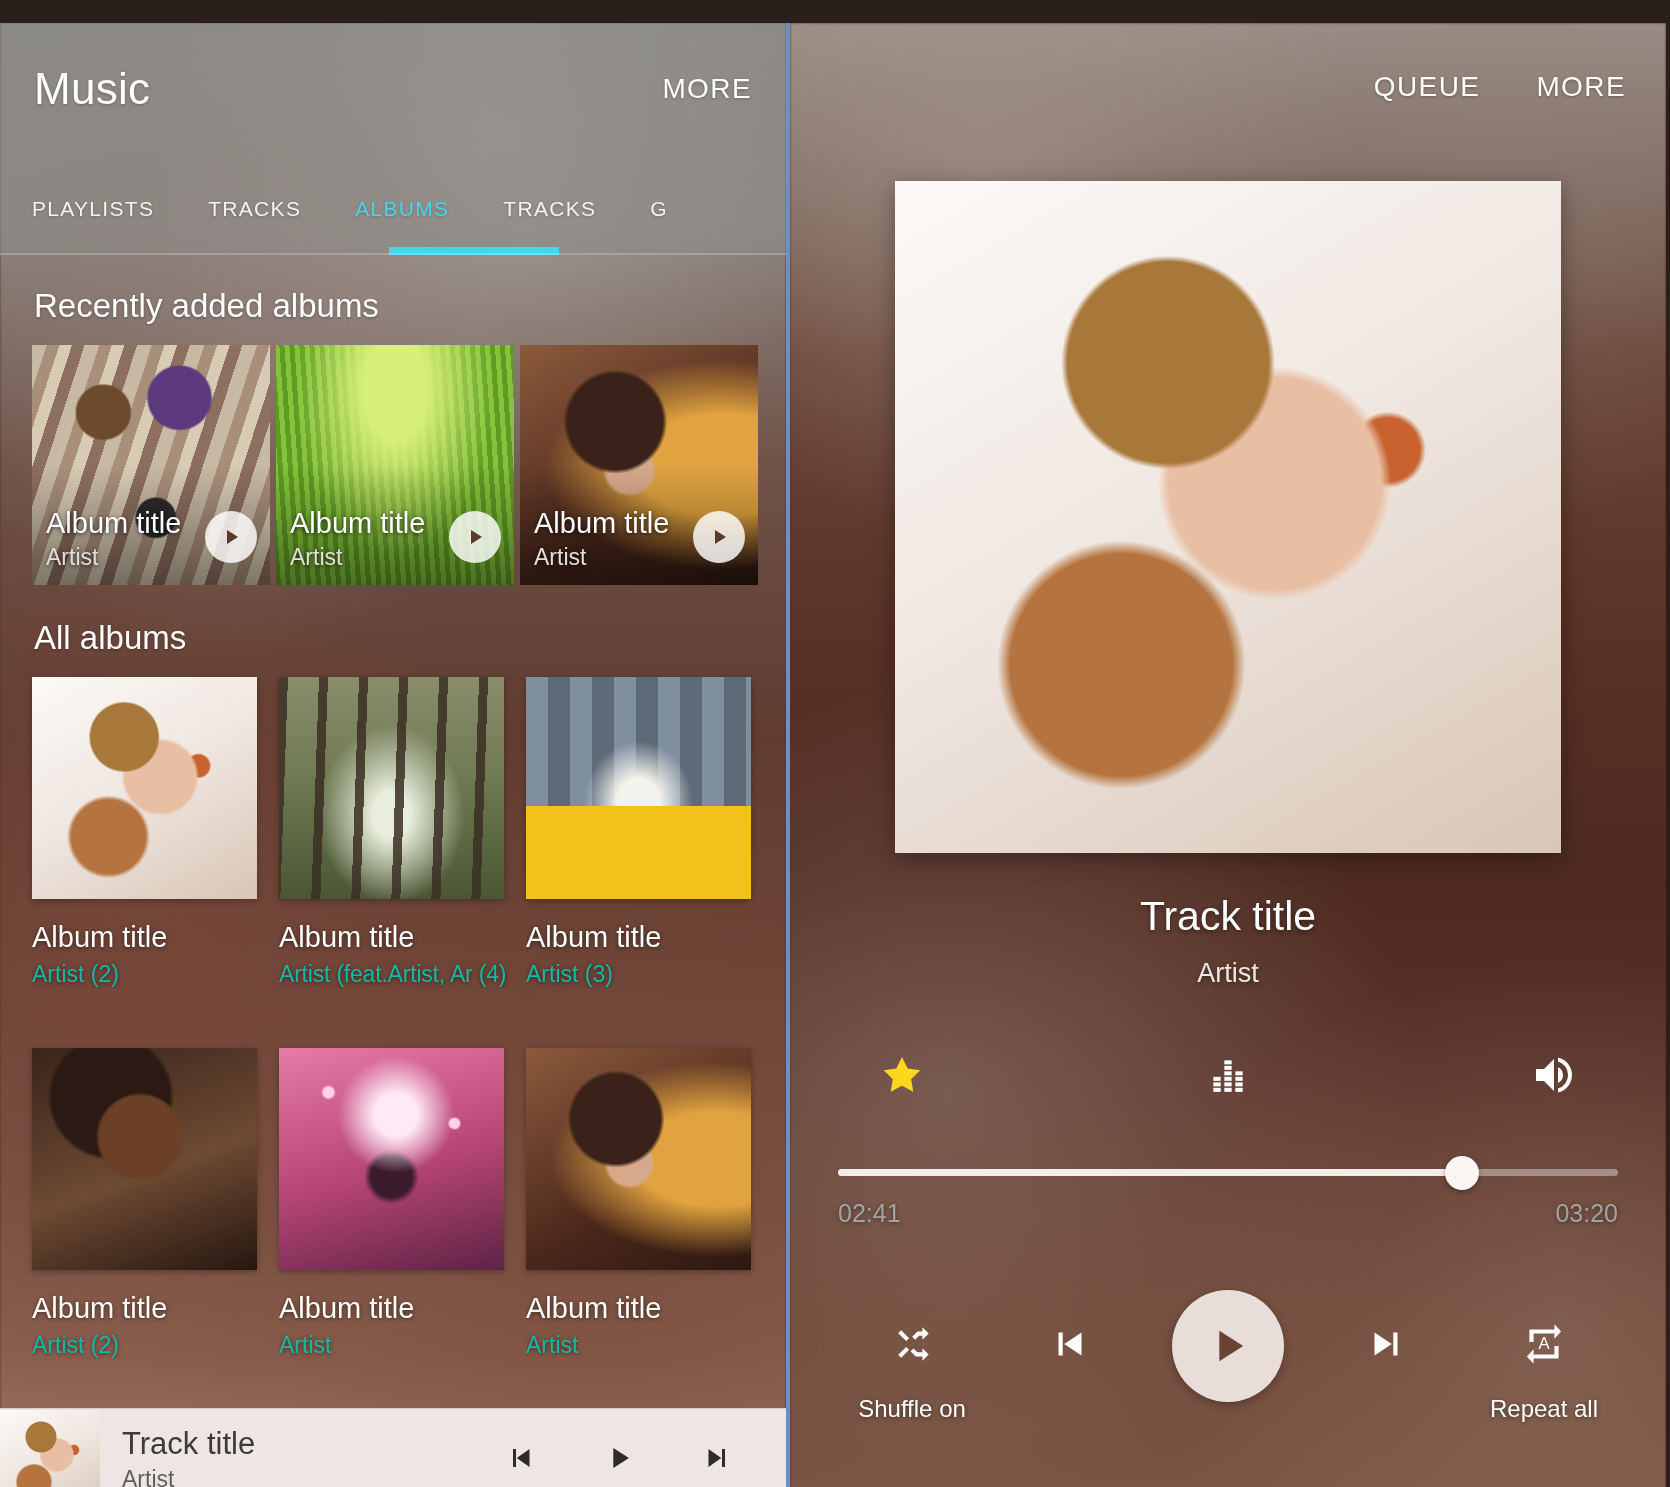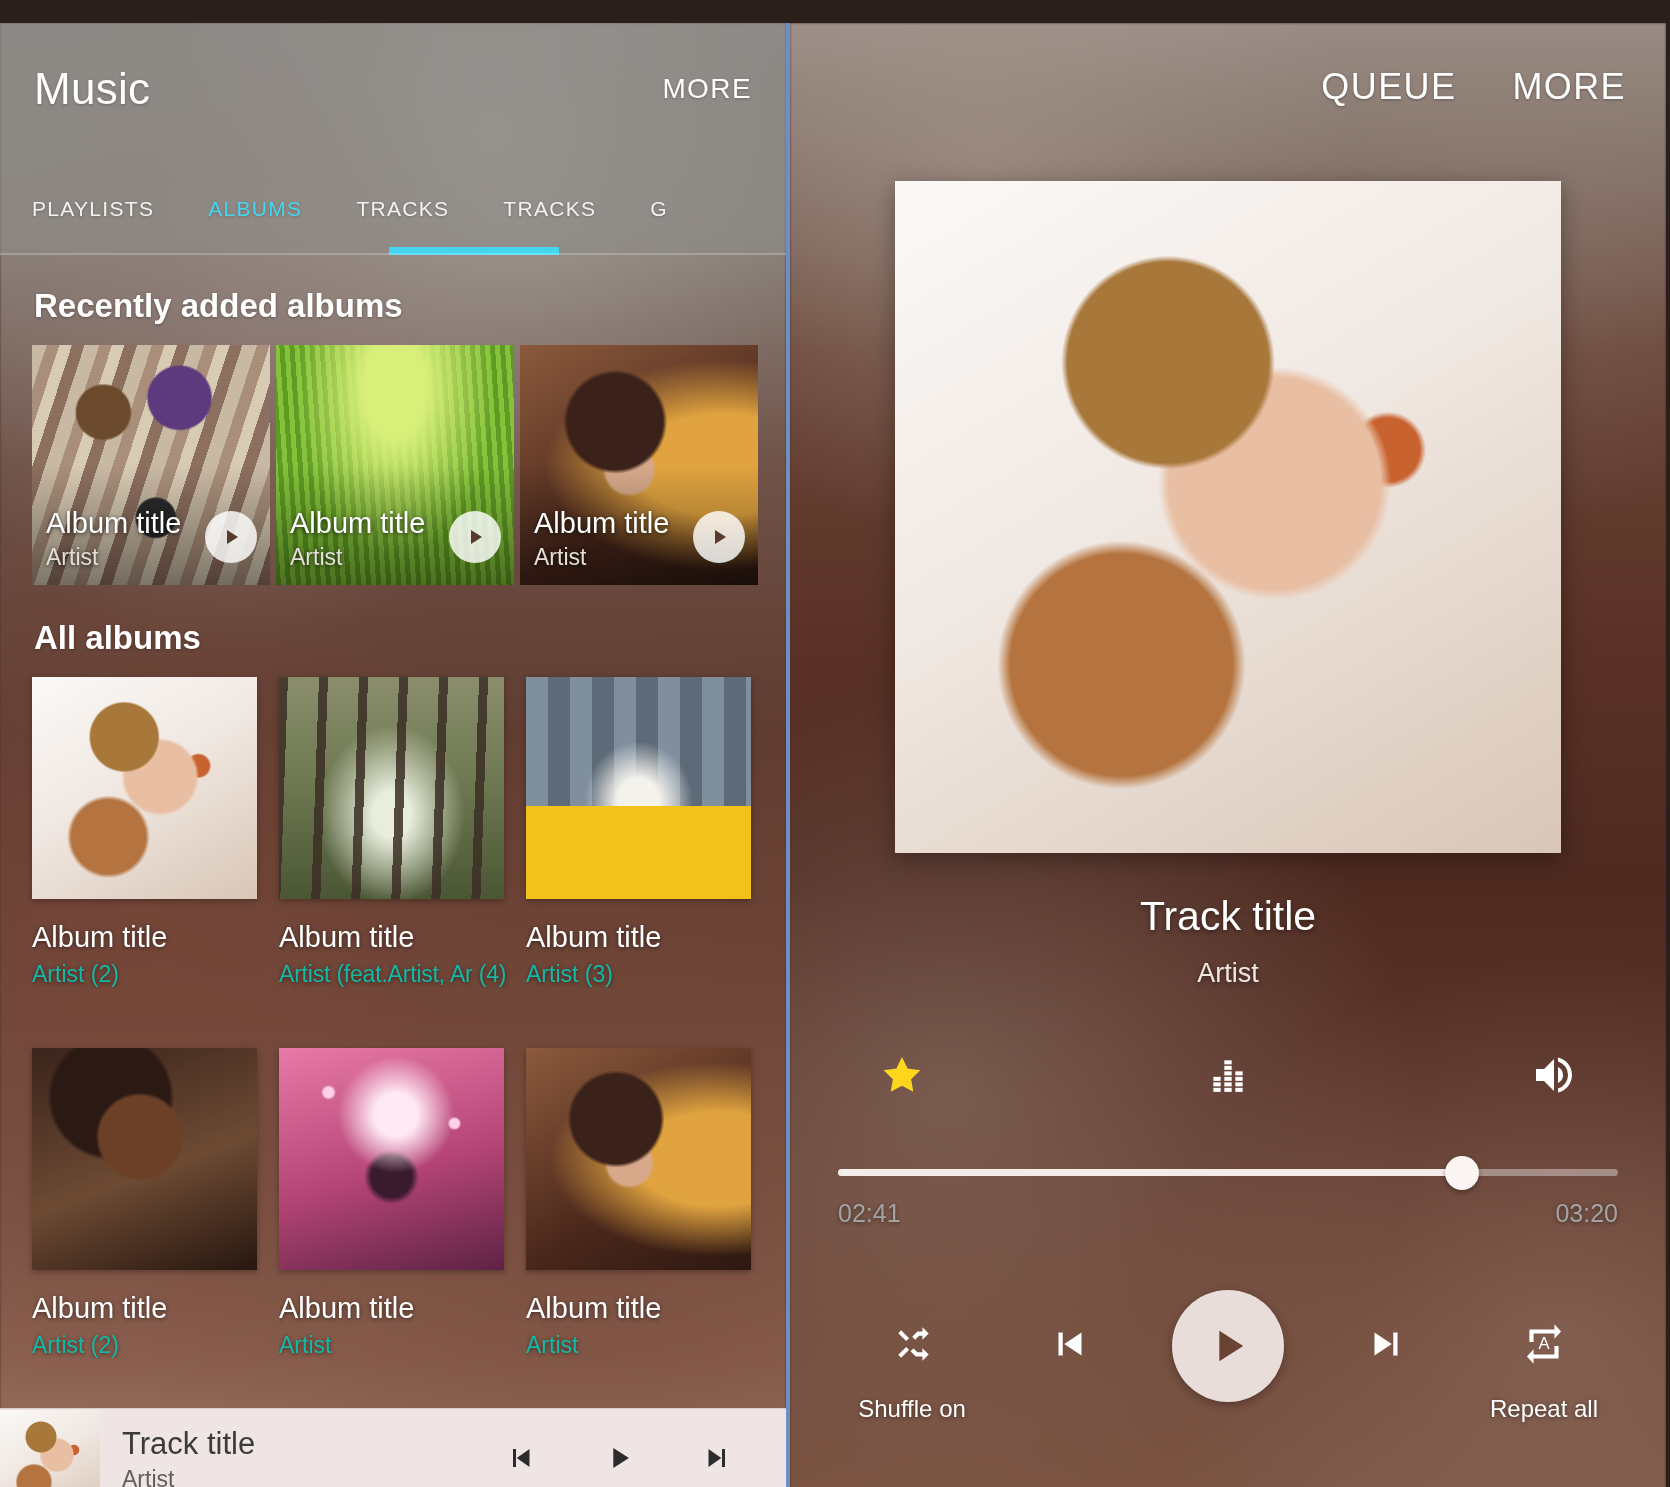--- a/index.html
+++ b/index.html
@@ -61,21 +61,21 @@
   .tab-underline {
     position: absolute; left: 389px; bottom: 0;
     width: 170px; height: 8px; background: #45d6ef;
   }
   .tabs-divider {
     position: absolute; left: 0; right: 0; bottom: 0;
     height: 2px; background: rgba(255,255,255,.22);
   }
 
   .l-section-title {
-    position: relative; font-size: 33px; color: #fff; font-weight: bold;
+    position: relative; font-size: 33px; color: #fff; font-weight: normal;
     padding: 32px 34px 20px 34px; text-shadow: 0 1px 3px rgba(0,0,0,.3);
   }
 
   
   .recent-strip {
     position: relative; display: flex; gap: 6px;
     padding-left: 32px; height: 242px; overflow: hidden;
   }
   .recent-card {
     position: relative; width: 238px; height: 240px;
@@ -157,21 +157,21 @@
                       #5a3126 42%, #4e2a21 58%, #5b342a 72%, #6d4536 86%, #7d5645 100%);
     filter: blur(1px);
   }
 
   .r-appbar {
     position: relative; height: 128px;
     display: flex; align-items: center; justify-content: flex-end;
     gap: 56px; padding-right: 40px;
   }
   .r-appbar span {
-    font-size: 36px; color: #fff; letter-spacing: 1.4px;
+    font-size: 28px; color: #fff; letter-spacing: 1.4px;
     text-shadow: 0 1px 3px rgba(0,0,0,.3);
   }
 
   .cover-wrap {
     position: relative; margin: 30px auto 0; width: 666px; height: 672px;
     box-shadow: 0 6px 22px rgba(0,0,0,.35);
   }
   .cover-wrap .art { width: 100%; height: 100%; }
 
   .now-title {
@@ -297,22 +297,22 @@
     <div class="bg"></div>
     <div class="scrim-top"></div>
 
     <div class="l-appbar">
       <div class="l-title">Music</div>
       <div class="l-more">MORE</div>
     </div>
 
     <div class="l-tabs">
       <div class="l-tab">PLAYLISTS</div>
+      <div class="l-tab">TRACKS</div>
       <div class="l-tab active">ALBUMS</div>
-      <div class="l-tab">TRACKS</div>
       <div class="l-tab">TRACKS</div>
       <div class="l-tab">G</div>
       <div class="tab-underline"></div>
       <div class="tabs-divider"></div>
     </div>
 
     <div class="l-section-title">Recently added albums</div>
 
     <div class="recent-strip">
       <div class="recent-card">

